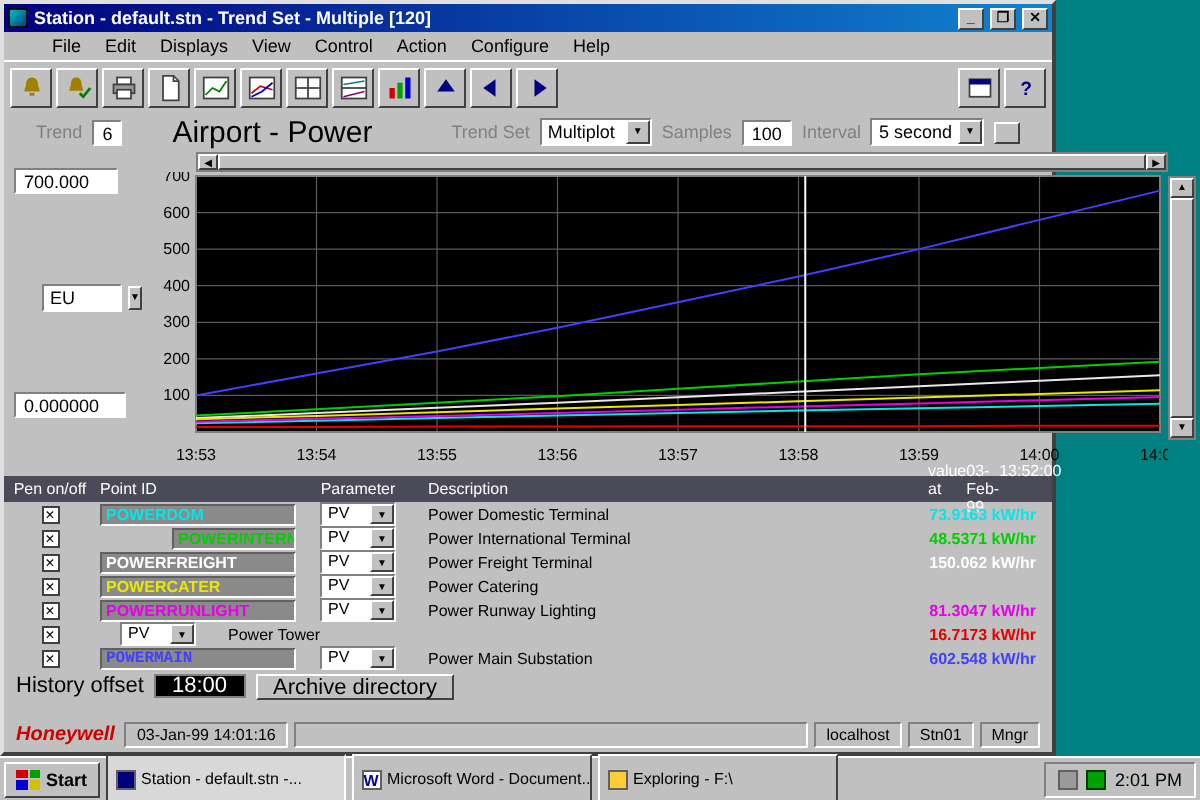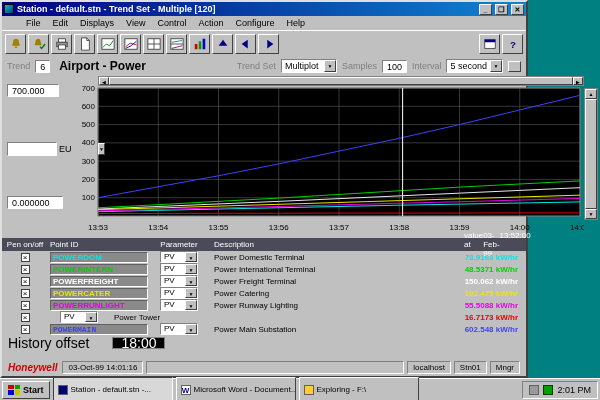--- a/index.html
+++ b/index.html
@@ -24,36 +24,36 @@
 
   
   .toolbar { height:26px; display:flex; align-items:center; padding:2px 3px; border-top:1px solid #fff; flex:none; }
   .tb-left, .tb-right { display:flex; gap:2px; align-items:center; }
   .tb-right { margin-left:auto; }
   .tb-btn { width:21px; height:20px; background:#c0c0c0; border:1px solid; border-color:#fff #404040 #404040 #fff;
             display:flex; align-items:center; justify-content:center; }
   .tb-btn svg { width:14px; height:14px; display:block; }
 
   
-  .trend-header { height:20px; display:flex; align-items:center; gap:5px; padding:0 5px; flex:none; }
+  .trend-header { height:20px; display:flex; align-items:center; gap:5px; padding:0 16px; flex:none; }
   .dim { color:#808080; }
-  .trend-title { font-weight:bold; font-size:12px; margin-left:4px; }
+  .trend-title { font-weight:normal; font-size:15px; margin-left:20px; }
   .box { background:#fff; border:1px solid; border-color:#808080 #fff #fff #808080; padding:0 4px;
          height:13px; line-height:12px; font-size:9px; }
   .select { display:flex; align-items:stretch; background:#fff; border:1px solid; border-color:#808080 #fff #fff #808080; height:14px; }
   .select .txt { padding:0 3px; min-width:42px; line-height:12px; }
   .select .arrow { width:12px; background:#c0c0c0; border:1px solid; border-color:#fff #404040 #404040 #fff;
                    font-size:5px; line-height:11px; text-align:center; color:#000; }
   .hspacer { flex:1; }
 
   
   .chart-region { height:162px; display:flex; flex:none; }
   .gutter { width:66px; position:relative; flex:none; }
   .range-top    { position:absolute; top:8px;  left:5px; width:52px; }
-  .eu-select    { position:absolute; top:66px; left:5px; width:40px;padding-left:48px; }
+  .eu-select    { position:absolute; top:66px; left:19px; width:40px; }
   .range-bottom { position:absolute; top:120px; left:5px; width:56px; }
   .chart-main { flex:1; display:flex; flex-direction:column; }
   .hscroll { height:10px; margin-left:30px; margin-right:14px; display:flex; border:1px solid #808080; background:#dfdfdf; }
   .hthumb { flex:1; background:#c0c0c0; border:1px solid; border-color:#fff #404040 #404040 #fff; }
   .sarrow { width:10px; background:#c0c0c0; border:1px solid; border-color:#fff #404040 #404040 #fff;
             font-size:5px; text-align:center; line-height:8px; color:#000; flex:none; }
   .chart-svg-row { display:flex; flex:1; }
   svg#chart { width:516px; height:152px; display:block; font-family:"Liberation Sans",sans-serif; }
   .vscroll { width:14px; display:flex; flex-direction:column; border:1px solid #808080; background:#dfdfdf; height:132px; margin-top:2px; }
   .vthumb { flex:1; background:#c0c0c0; border:1px solid; border-color:#fff #404040 #404040 #fff; }
@@ -70,21 +70,21 @@
   .c-val   { flex:1; display:flex; }
   .table-header .c-val { justify-content:space-between; padding:0 8px; }
   .checkbox { width:9px; height:9px; background:#fff; border:1px solid #404040; font-size:8px; line-height:7px; text-align:center; }
   .pid-box { background:#8a8a8a; border:1px solid; border-color:#606060 #fff #fff #606060; height:11px; line-height:10px;
              padding:0 2px; font-weight:bold; font-size:8px; white-space:nowrap; overflow:hidden; }
   .param-select { height:12px; }
   .param-select .txt { min-width:24px; line-height:10px; font-size:8px; }
   .val { flex:1; text-align:right; padding-right:8px; font-weight:bold; }
 
   
-  .history-row { height:16px; display:flex; align-items:center; gap:23px; padding:0 6px; font-size:14px; flex:none; }
+  .history-row { height:16px; display:flex; align-items:center; gap:5px; padding:0 6px; font-size:11px; flex:none; }
   .offset-display { background:#000; color:#fff; border:1px solid #808080; height:12px; line-height:11px; padding:0 8px; }
   .archive-btn { border:1px solid; border-color:#fff #404040 #404040 #fff; background:#c0c0c0; height:13px; line-height:12px; padding:0 8px; }
 
   
   .statusbar { height:18px; margin-top:auto; display:flex; align-items:center; gap:3px; padding:0 6px; flex:none; }
   .honeywell { color:#d00000; font-weight:bold; font-style:italic; font-size:10px; padding-right:2px; }
   .panel { border:1px solid; border-color:#808080 #fff #fff #808080; height:13px; line-height:12px; padding:0 5px; font-size:8px; background:#c0c0c0; }
   .panel.spacer { flex:1; }
 
   
@@ -373,21 +373,21 @@
         <div class="c-desc">Power Domestic Terminal</div>
         <div class="c-val">
           <span class="val" style="color: rgb(0, 232, 232);">73.9163 kW/hr</span>
         </div>
       </div>
       <div class="t-row">
         <div class="c-pen">
           <span class="checkbox">×</span>
         </div>
         <div class="c-pid">
-          <div class="pid-box" style="color: rgb(0, 208, 0);">POWERINTERN</div>
+          <div class="pid-box" style="color: rgb(0, 208, 0); margin-left: 36px;">POWERINTERN</div>
         </div>
         <div class="c-param">
           <span class="select param-select">
             <span class="txt">PV</span>
             <span class="arrow">▼</span>
           </span>
         </div>
         <div class="c-desc">Power International Terminal</div>
         <div class="c-val">
           <span class="val" style="color: rgb(0, 208, 0);">48.5371 kW/hr</span>
@@ -418,40 +418,37 @@
         <div class="c-pid">
           <div class="pid-box" style="color: rgb(232, 232, 0);">POWERCATER</div>
         </div>
         <div class="c-param">
           <span class="select param-select">
             <span class="txt">PV</span>
             <span class="arrow">▼</span>
           </span>
         </div>
         <div class="c-desc">Power Catering</div>
-        <div class="c-val">
-          <span class="val" style="color: rgb(232, 232, 0);">102.475 kW/hr</span>
-        </div>
       </div>
       <div class="t-row">
         <div class="c-pen">
           <span class="checkbox">×</span>
         </div>
         <div class="c-pid">
           <div class="pid-box" style="color: rgb(232, 0, 232);">POWERRUNLIGHT</div>
         </div>
         <div class="c-param">
           <span class="select param-select">
             <span class="txt">PV</span>
             <span class="arrow">▼</span>
           </span>
         </div>
         <div class="c-desc">Power Runway Lighting</div>
         <div class="c-val">
-          <span class="val" style="color: rgb(232, 0, 232);">55.5088 kW/hr</span>
+          <span class="val" style="color: rgb(232, 0, 232);">81.3047 kW/hr</span>
         </div>
       </div>
       <div class="t-row">
         <div class="c-pen">
           <span class="checkbox">×</span>
         </div>
         <div class="c-param">
           <span class="select param-select">
             <span class="txt">PV</span>
             <span class="arrow">▼</span>
@@ -478,25 +475,26 @@
         <div class="c-desc">Power Main Substation</div>
         <div class="c-val">
           <span class="val" style="color: rgb(64, 64, 255);">602.548 kW/hr</span>
         </div>
       </div>
     </div>
 
   <div class="history-row">
     <span>History offset</span>
     <span class="offset-display">18:00</span>
+    <span class="archive-btn">Archive directory</span>
   </div>
 
   <div class="statusbar">
     <span class="honeywell">Honeywell</span>
-    <span class="panel">03-Oct-99 14:01:16</span>
+    <span class="panel">03-Jan-99 14:01:16</span>
     <span class="panel spacer"></span>
     <span class="panel">localhost</span>
     <span class="panel">Stn01</span>
     <span class="panel">Mngr</span>
   </div>
 
 </div>
 
 <div class="taskbar">
   <div class="start-btn">

